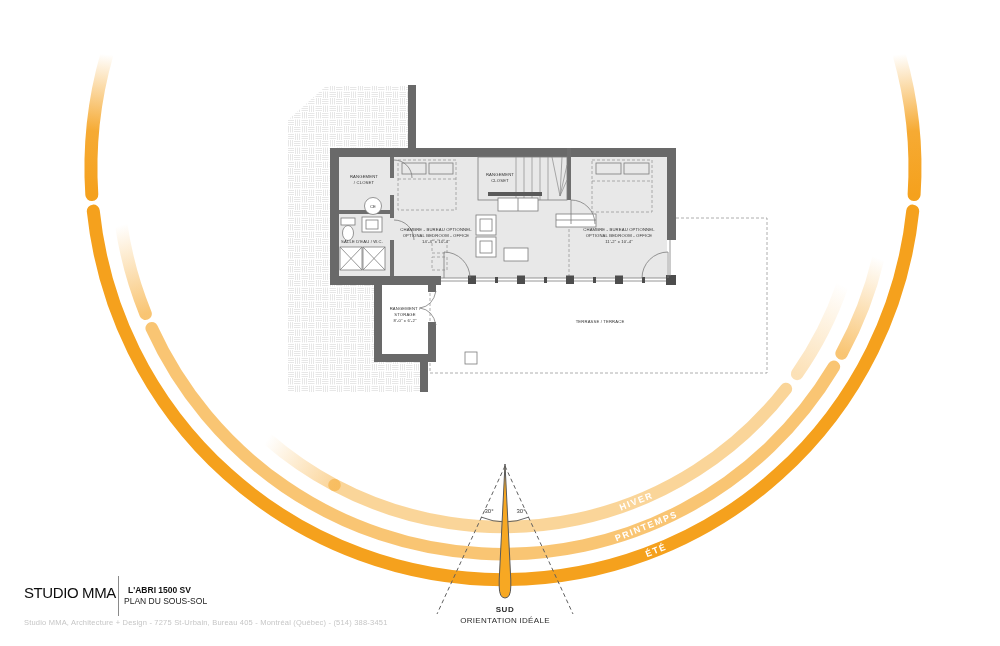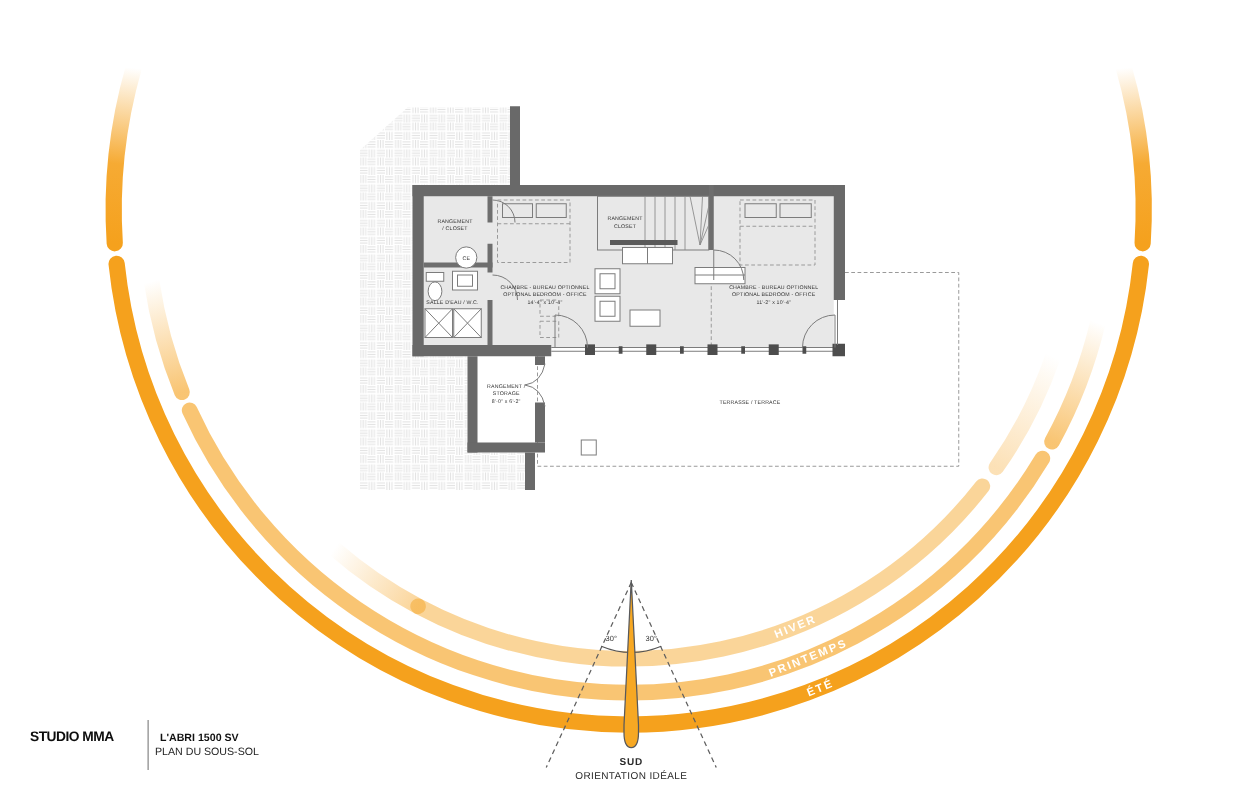--- a/index.html
+++ b/index.html
@@ -1,20 +1,20 @@
 <!DOCTYPE html>
 <html><head>
 <meta charset="utf-8">
 <style>
   html,body{margin:0;padding:0;background:#fff;}
   .canvas{position:relative;width:1000px;height:646px;background:#ffffff;overflow:hidden;
           font-family:"Liberation Sans",sans-serif;}
   .canvas svg{position:absolute;left:0;top:0;}
   .titleblock{position:absolute;left:0;top:572px;width:480px;height:74px;}
-  .logo{position:absolute;left:24px;top:12px;font-size:11px;font-weight:700;
+  .logo{position:absolute;left:24px;top:12px;font-size:15px;font-weight:400;
         letter-spacing:-0.4px;color:#0d0d0d;white-space:nowrap;}
   .tb-divider{position:absolute;left:118px;top:4px;width:1px;height:40px;background:#8a8a8a;}
   .tb-project{position:absolute;left:128px;top:13px;font-size:8.5px;font-weight:bold;color:#111;text-align:center;}
   .tb-sheet{position:absolute;left:124px;top:24px;font-size:8.5px;color:#222;}
   .footer-credit{position:absolute;left:24px;top:46px;font-size:7.5px;color:#c6c6c6;
                  letter-spacing:0.2px;white-space:nowrap;}
   
   text{font-family:"Liberation Sans",sans-serif;}
   .ring-label{font-size:9px;font-weight:bold;fill:#ffffff;letter-spacing:1.6px;text-anchor:middle;}
   .plan-label{font-size:4.2px;fill:#333;text-anchor:middle;letter-spacing:0.15px;}
@@ -245,14 +245,15 @@
     <text class="sud-label" x="505" y="612">SUD</text>
     <text class="orient-label" x="505" y="623">ORIENTATION IDÉALE</text>
   </g>
 </svg>
 
   <div class="titleblock">
     <div class="logo">STUDIO MMA</div>
     <div class="tb-divider"></div>
     <div class="tb-project">L'ABRI 1500 SV</div>
     <div class="tb-sheet">PLAN DU SOUS-SOL</div>
+    <div class="footer-credit">Studio MMA, Architecture + Design - 7275 St-Urbain, Bureau 405 - Montréal (Québec) - (514) 388-3451</div>
   </div>
 </div>
 
 </body></html>

